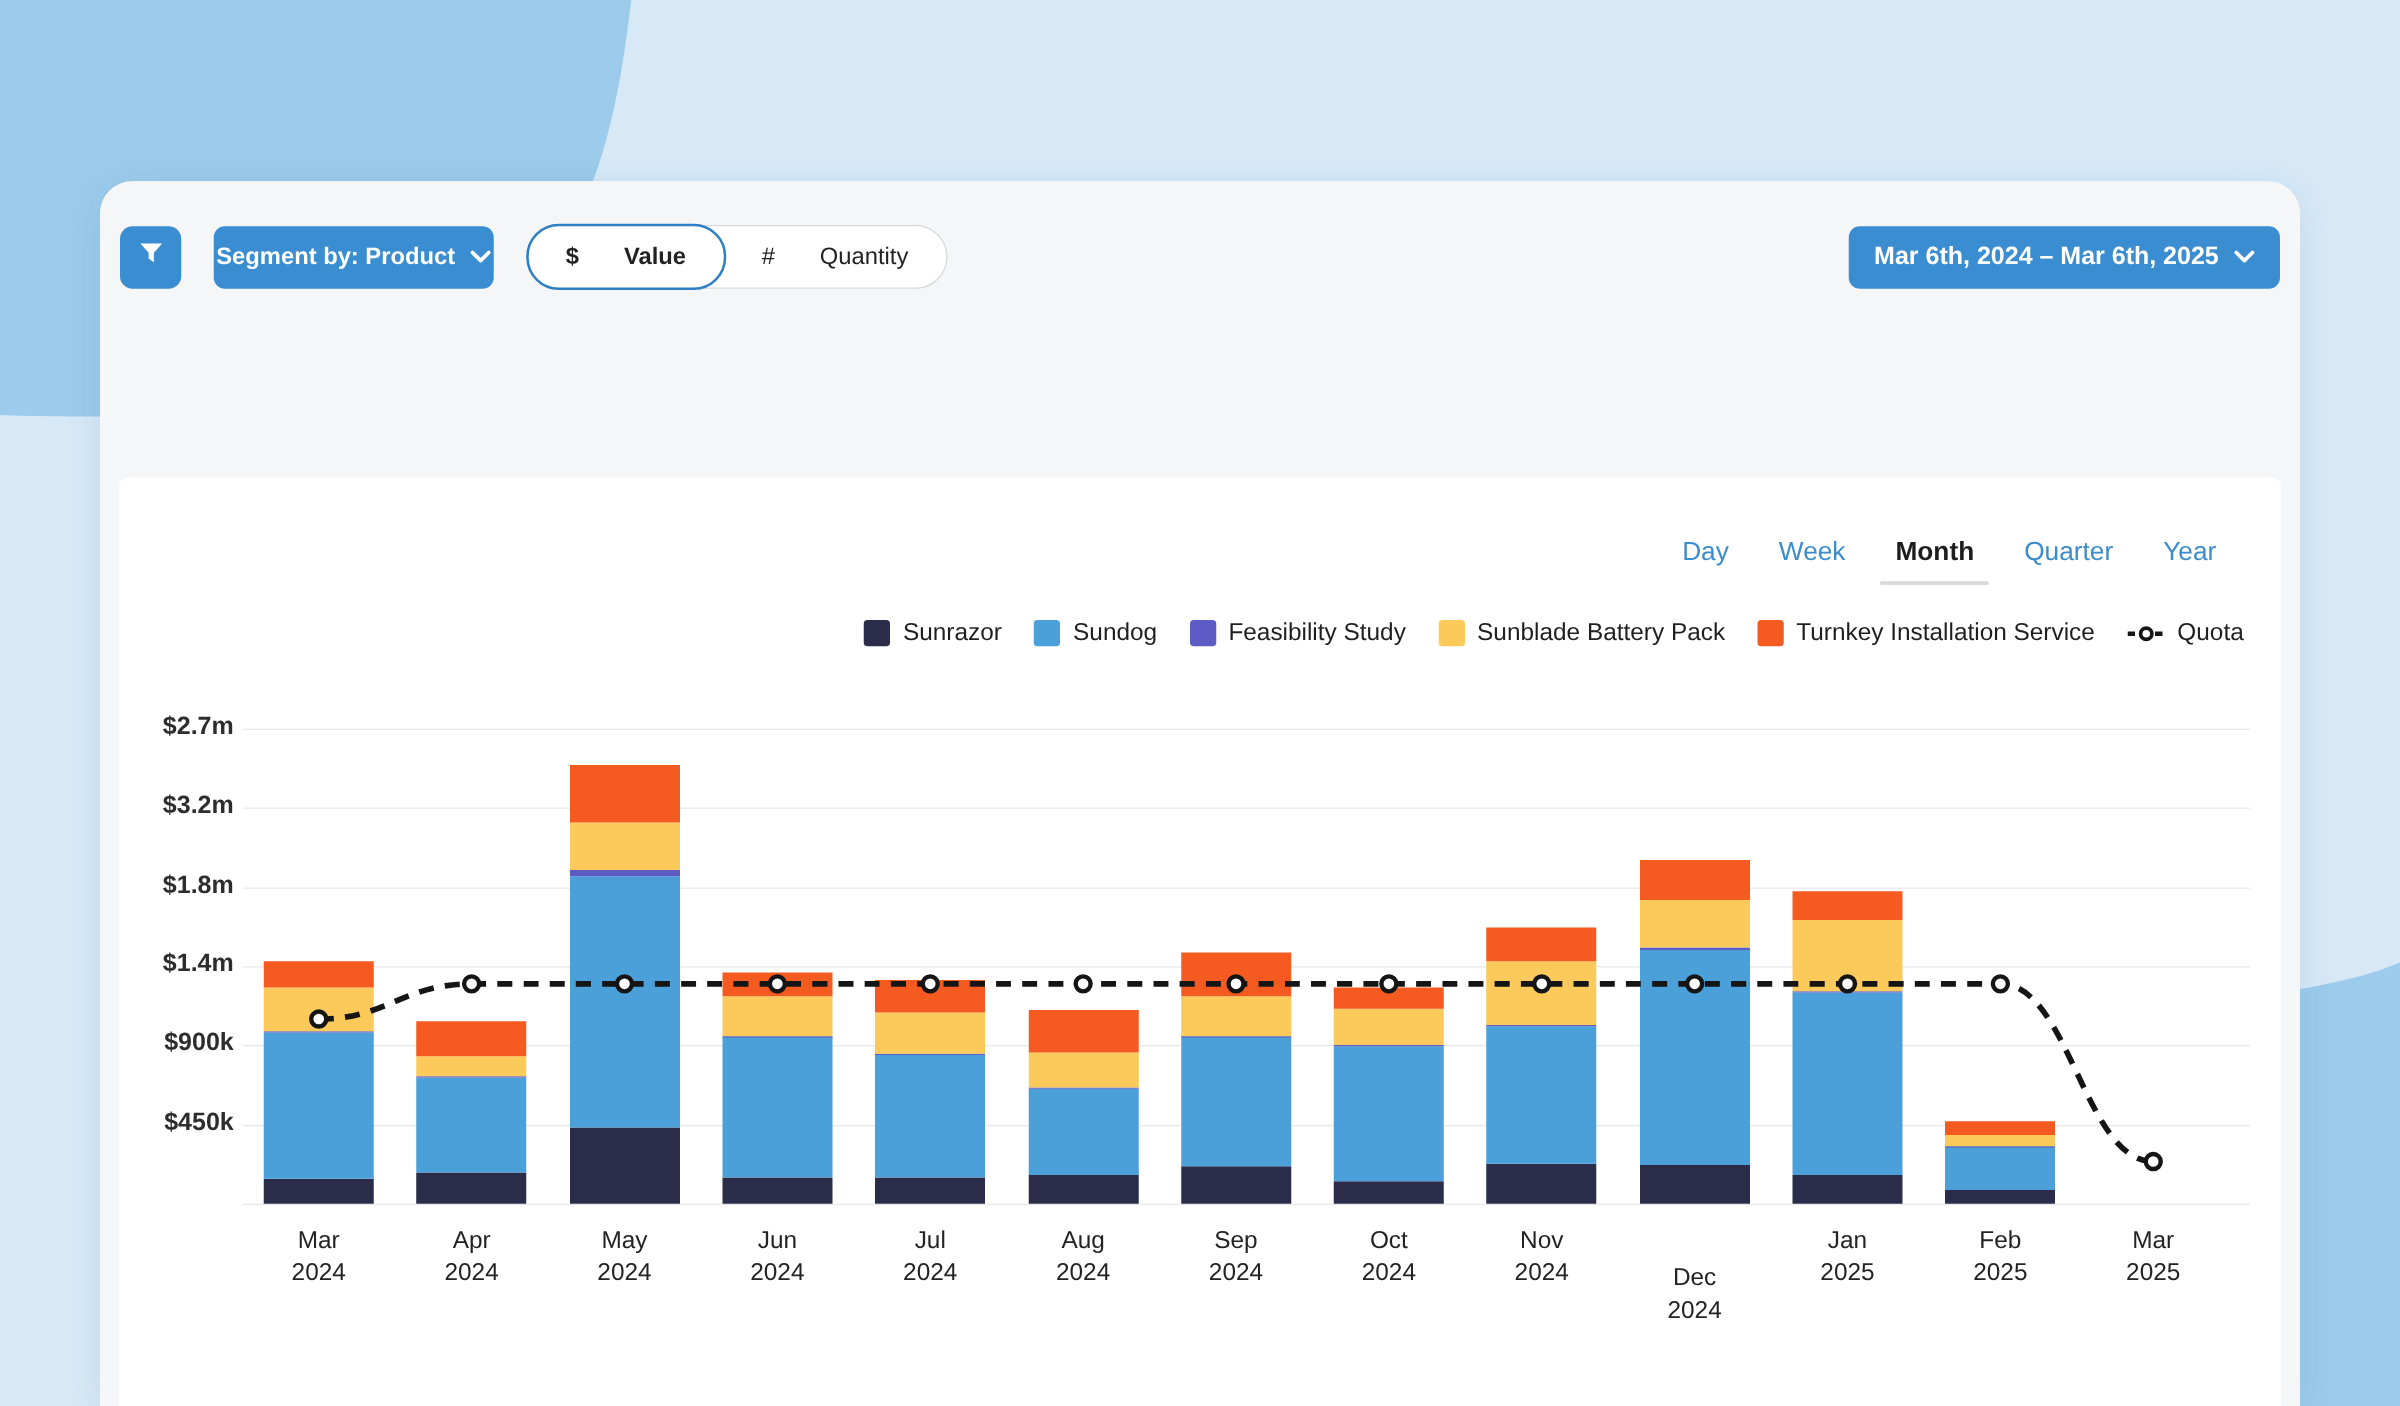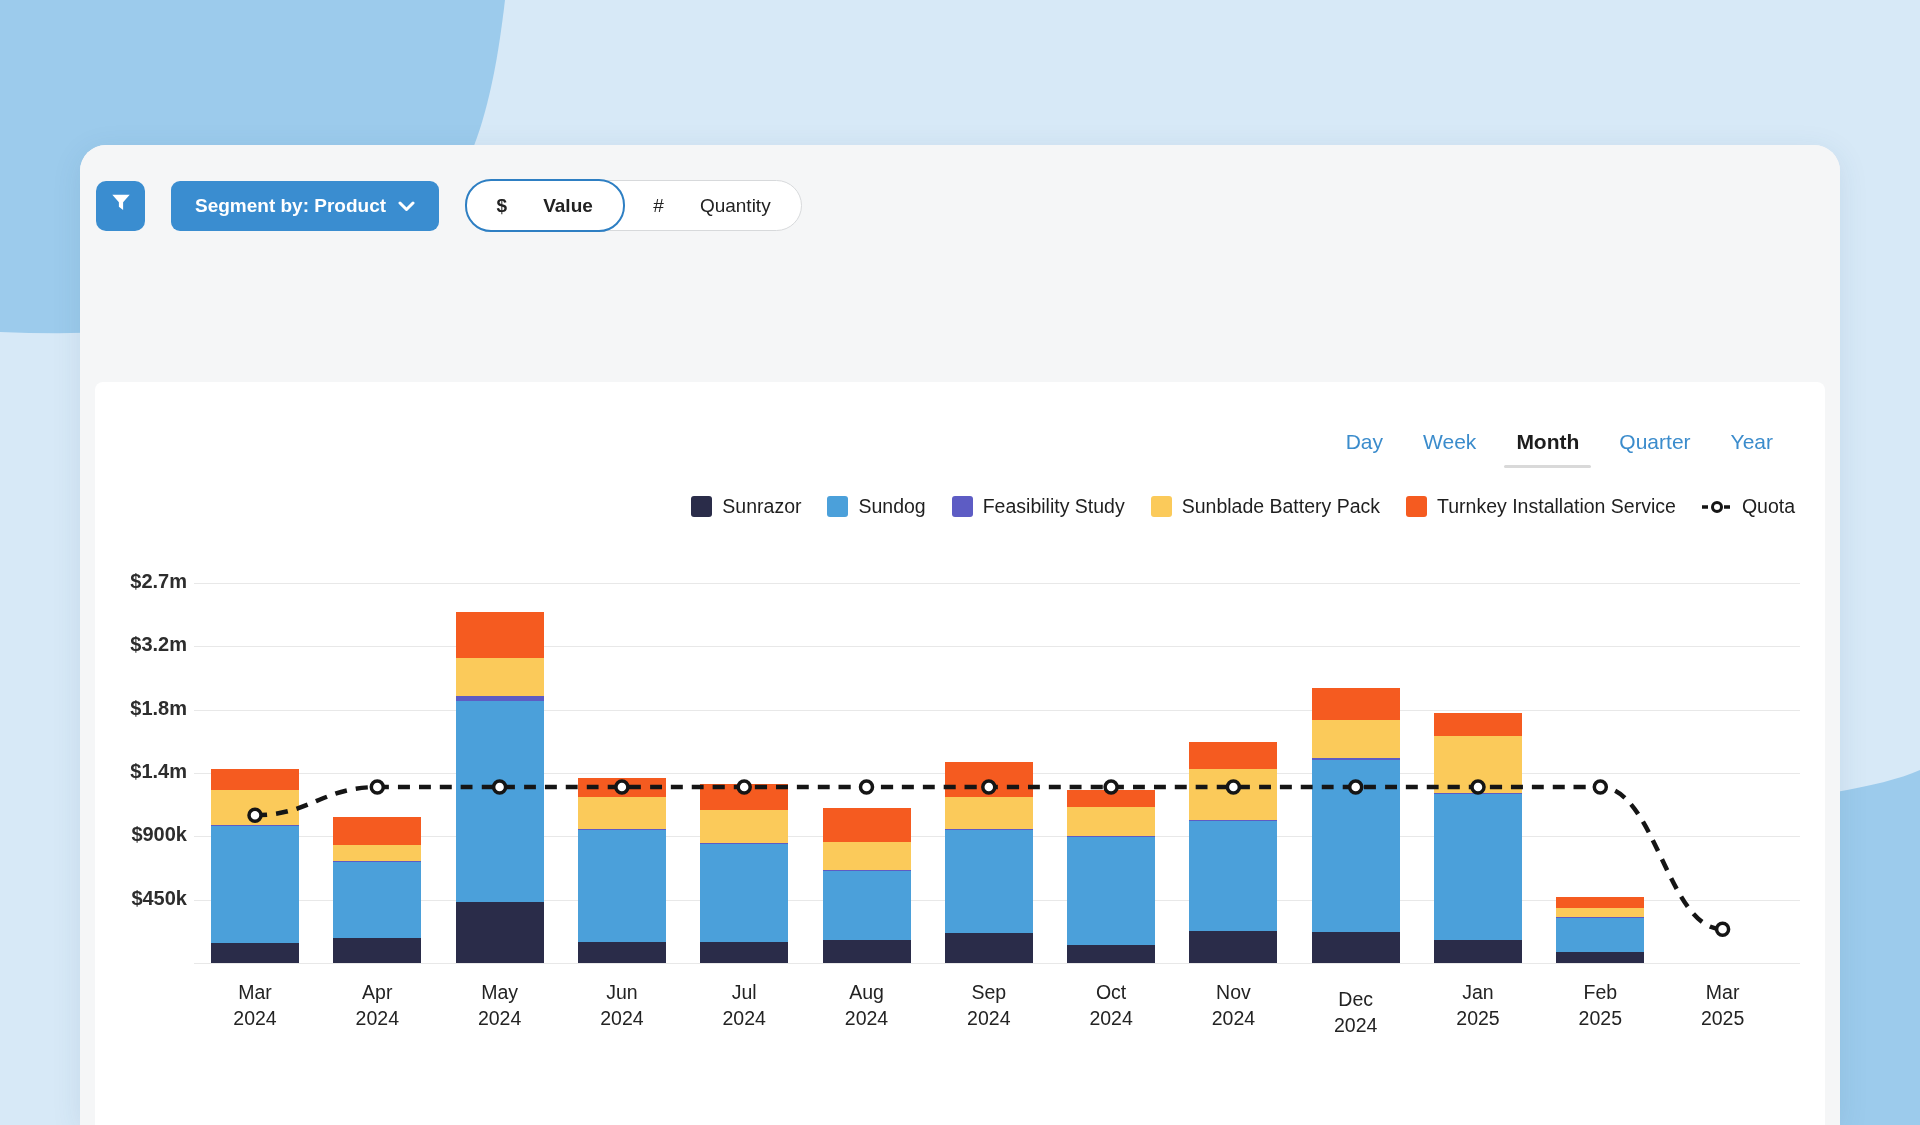--- a/index.html
+++ b/index.html
@@ -29,21 +29,21 @@
     height:121px; display:flex; align-items:center; padding:0 16px; gap:26px;
     background:#f5f6f7;
   }
   .btn-blue {
     display:flex; align-items:center; justify-content:center; gap:12px;
     background:#3a8dd0; color:#fff; border:none; border-radius:9px;
     height:50px; font-size:19px; font-weight:700; cursor:pointer;
     font-family:"Liberation Sans", sans-serif;
   }
   .filter-btn { width:49px; border-radius:10px; }
-  .segment-btn { padding:0 24px; }
+  .segment-btn { padding:0 2px; }
   .date-btn { margin-left:auto; padding:0 20px; font-size:20px; }
 
   .toggle {
     display:flex; align-items:center; background:#ffffff;
     border:1.5px solid #d7d9db; border-radius:26px; height:51px; overflow:visible;
   }
   .toggle-opt {
     display:flex; align-items:center; gap:36px; height:51px; padding:0 30px;
     background:transparent; border:none; border-radius:26px; cursor:pointer;
     font-size:19px; color:#222; font-family:"Liberation Sans", sans-serif;
@@ -129,20 +129,28 @@
       <button class="toggle-opt selected">
         <span class="sym">$</span>
         <span>Value</span>
       </button>
       <button class="toggle-opt">
         <span class="sym">#</span>
         <span>Quantity</span>
       </button>
     </div>
 
+    <button class="btn-blue date-btn">
+      <span>Mar 6th, 2024 – Mar 6th, 2025</span>
+      <span>
+        <svg width="17" height="11" viewBox="0 0 17 11">
+            <polyline points="2,2 8.5,8.5 15,2" fill="none" stroke="#ffffff" stroke-width="3" stroke-linecap="round" stroke-linejoin="round"></polyline>
+          </svg>
+      </span>
+    </button>
   </div>
 
   <div class="panel">
     <div class="tabs">
       <button class="tab">Day</button>
       <button class="tab">Week</button>
       <button class="tab active">Month</button>
       <button class="tab">Quarter</button>
       <button class="tab">Year</button>
     </div>
@@ -270,21 +278,21 @@
         <div class="bar-seg" style="left: 1094.4px; width: 88px; top: 360.049px; height: 26.7393px; background: rgb(245, 91, 32);"></div>
         <div class="xlab" style="left: 1083.4px; top: 597px;">
           <div>Nov</div>
           <div>2024</div>
         </div>
         <div class="bar-seg" style="left: 1216.7px; width: 88px; top: 550.039px; height: 30.9613px; background: rgb(42, 44, 73);"></div>
         <div class="bar-seg" style="left: 1216.7px; width: 88px; top: 377.64px; height: 172.398px; background: rgb(75, 160, 218);"></div>
         <div class="bar-seg" style="left: 1216.7px; width: 88px; top: 376.233px; height: 1.40733px; background: rgb(93, 92, 196);"></div>
         <div class="bar-seg" style="left: 1216.7px; width: 88px; top: 338.235px; height: 37.998px; background: rgb(251, 202, 90);"></div>
         <div class="bar-seg" style="left: 1216.7px; width: 88px; top: 305.866px; height: 32.3687px; background: rgb(245, 91, 32);"></div>
-        <div class="xlab" style="left: 1205.7px; top: 604px;">
+        <div class="xlab" style="left: 1205.7px; top: 627px;">
           <div>Dec</div>
           <div>2024</div>
         </div>
         <div class="bar-seg" style="left: 1339px; width: 88px; top: 557.779px; height: 23.221px; background: rgb(42, 44, 73);"></div>
         <div class="bar-seg" style="left: 1339px; width: 88px; top: 412.12px; height: 145.659px; background: rgb(75, 160, 218);"></div>
         <div class="bar-seg" style="left: 1339px; width: 88px; top: 410.713px; height: 1.40733px; background: rgb(93, 92, 196);"></div>
         <div class="bar-seg" style="left: 1339px; width: 88px; top: 353.716px; height: 56.997px; background: rgb(251, 202, 90);"></div>
         <div class="bar-seg" style="left: 1339px; width: 88px; top: 331.198px; height: 22.5173px; background: rgb(245, 91, 32);"></div>
         <div class="xlab" style="left: 1328px; top: 597px;">
           <div>Jan</div>

